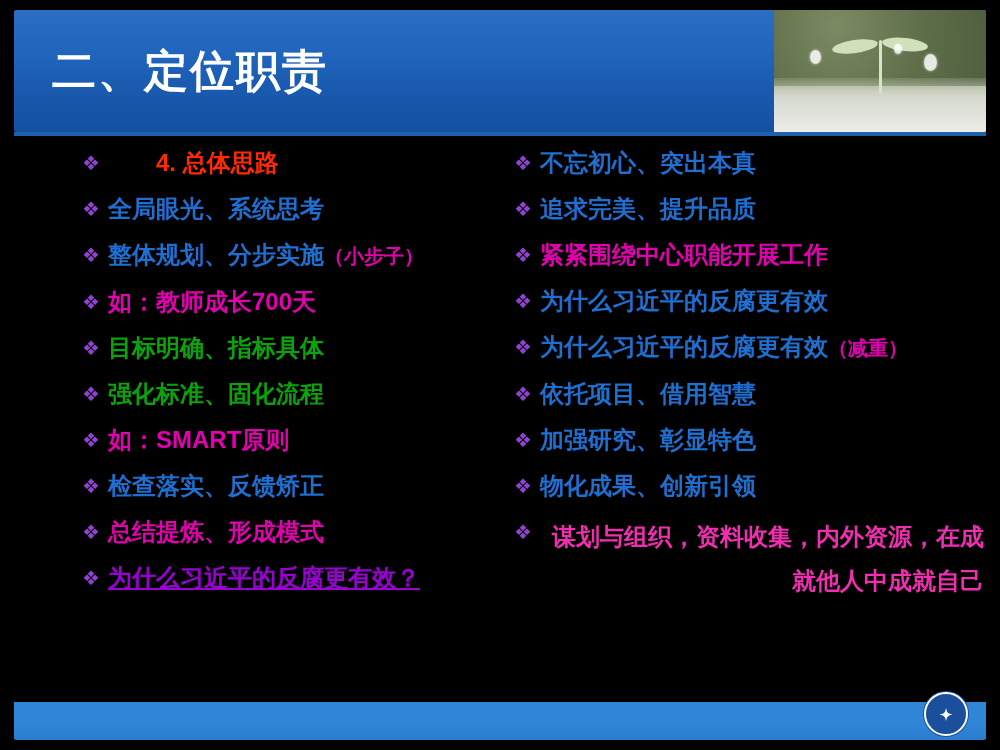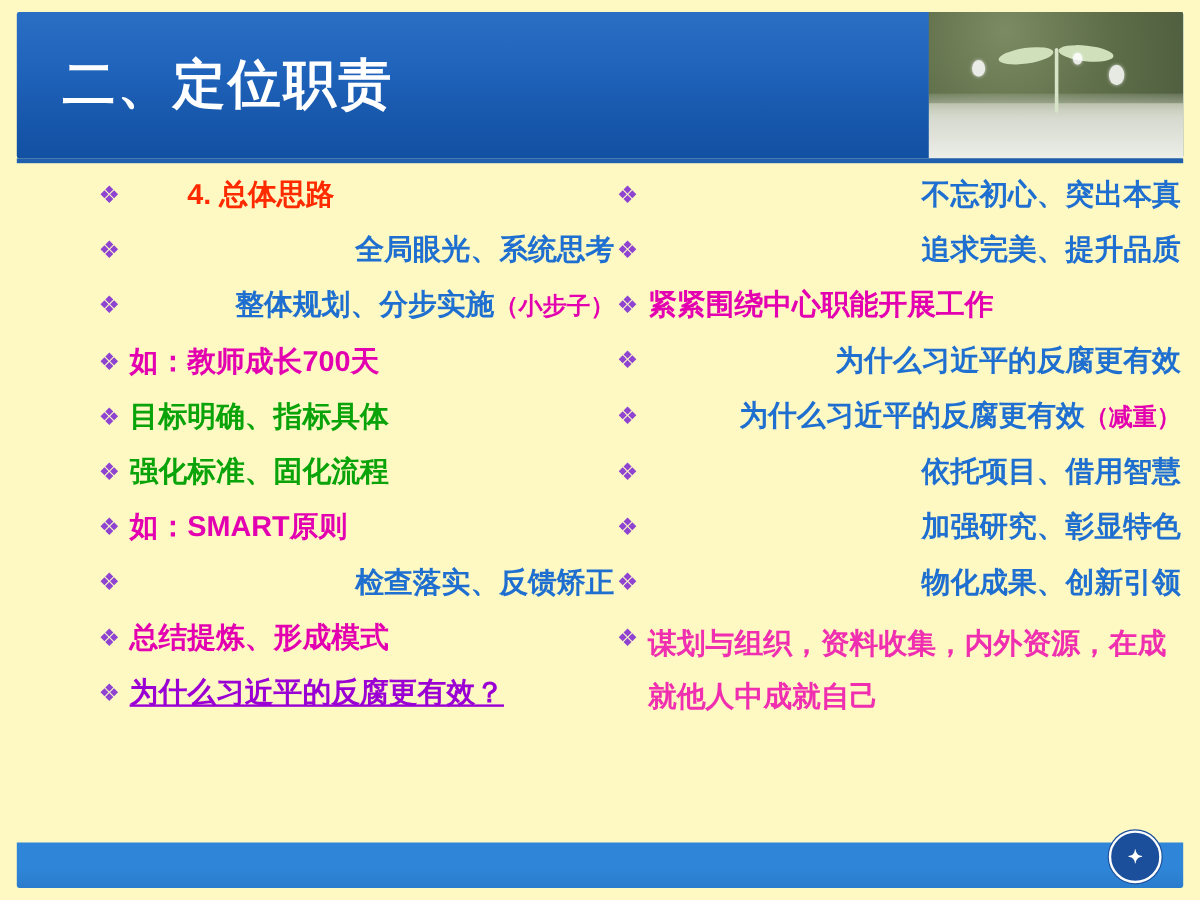--- a/index.html
+++ b/index.html
@@ -10,21 +10,21 @@
     width: 1000px;
     height: 750px;
     background: #ffffff;
     font-family: "Liberation Sans", sans-serif;
     overflow: hidden;
   }
   .slide {
     position: relative;
     width: 1000px;
     height: 750px;
-    background: #fef9c3;
+    background: #000000;
     box-sizing: border-box;
   }
   
   .header {
     position: absolute;
     left: 14px;
     top: 10px;
     width: 972px;
     height: 122px;
     background: linear-gradient(to bottom, #2a6fc4 0%, #1f63bb 40%, #1a5bb0 62%, #1250a2 100%);
@@ -140,28 +140,28 @@
     line-height: 34px;
     text-align: left;
   }
   .bullet-text {
     flex: 1 1 auto;
     font-size: 24px;
     line-height: 34px;
     font-weight: bold;
     white-space: nowrap;
   }
-  .bullet-text.wrap { white-space: normal; line-height: 44px; }
+  .bullet-text.wrap { white-space: normal; line-height: 44px; text-align: right; }
   .sub {
     font-size: 20px;
     font-weight: bold;
   }
   
   .c-red    { color: #ff2a00; margin-left: 48px; }
-  .c-blue   { color: #1f6fd0; text-align: right; }
+  .c-blue   { color: #1f6fd0; }
   .c-magenta{ color: #e300b0; }
   .c-green  { color: #0aa30a; }
   .c-purple { color: #9a00d4; text-decoration: underline; }
   .c-pink   { color: #ef2fb0; }
 
   
   .footer {
     position: absolute;
     left: 14px;
     bottom: 10px;

